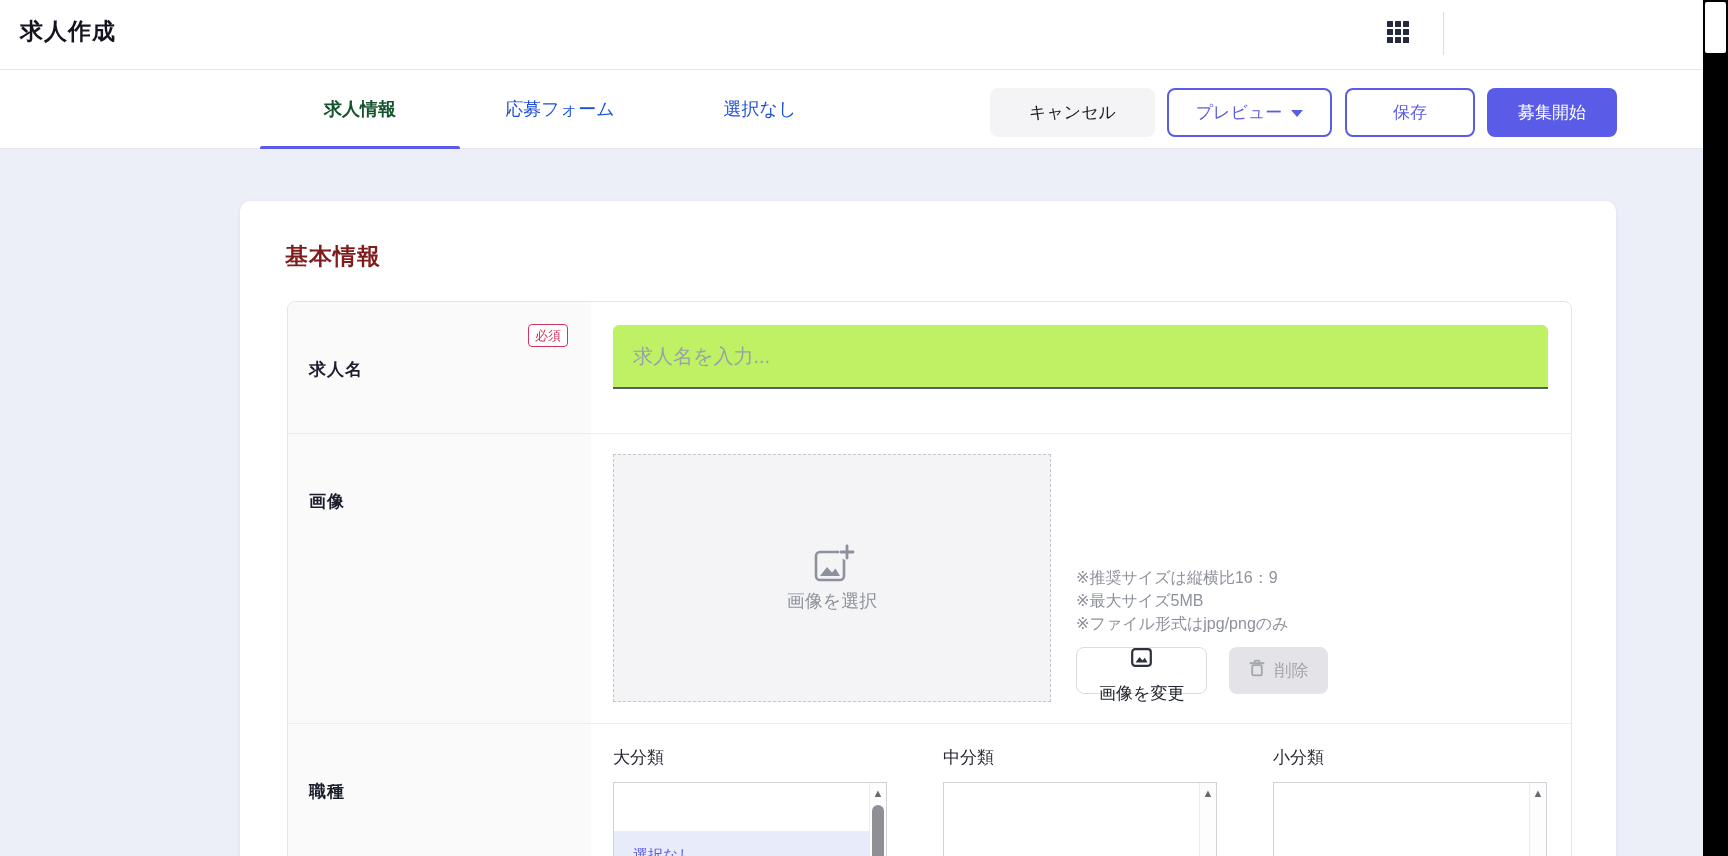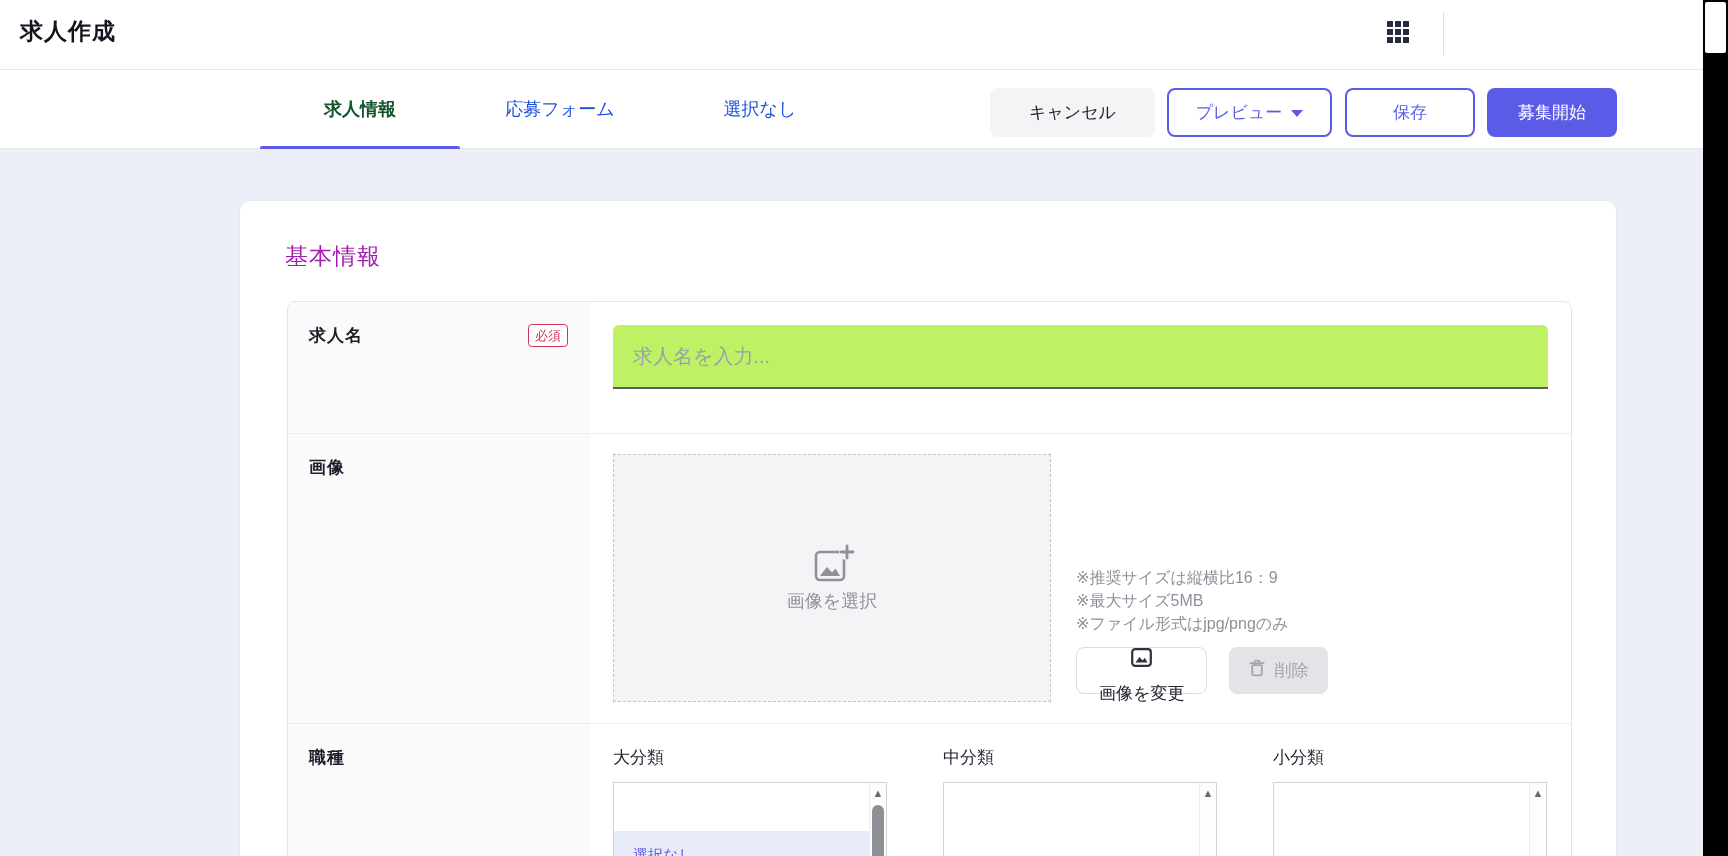--- a/index.html
+++ b/index.html
@@ -28,27 +28,27 @@
   .btn { position:absolute; top:18px; height:49px; display:flex; align-items:center; justify-content:center; gap:9px; border-radius:8px; font-size:17px; cursor:pointer; border:none; background:none; font-family:inherit; }
   .btn-cancel  { left:990px;  width:165px; background:#f4f4f6; color:#1b1b24; }
   .btn-preview { left:1167px; width:165px; background:#fff; border:2px solid #5a5ce8; color:#5a5ce8; }
   .btn-save    { left:1345px; width:130px; background:#fff; border:2px solid #5a5ce8; color:#5a5ce8; }
   .btn-publish { left:1487px; width:130px; background:#5a5ce8; color:#fff; }
   .caret-down { width:0; height:0; border-left:6px solid transparent; border-right:6px solid transparent; border-top:7px solid #5a5ce8; margin-top:2px; }
 
   
   .content { position:relative; height:707px; background:#edeff8; overflow:hidden; }
   .card { position:absolute; left:240px; top:52px; width:1376px; height:920px; background:#fff; border-radius:10px; box-shadow:0 1px 4px rgba(25,25,60,.08); }
-  .card-title { position:absolute; left:45px; top:40px; font-size:23px; font-weight:normal; color:#a21caf; letter-spacing:1px; }
+  .card-title { position:absolute; left:45px; top:40px; font-size:23px; font-weight:bold; color:#7f1d1d; letter-spacing:1px; }
 
   .form-box { position:absolute; left:47px; top:100px; width:1285px; border:1px solid #e4e4e9; border-radius:8px; background:#fff; overflow:hidden; }
   .form-row { display:flex; border-bottom:1px solid #ececf1; }
   .form-row:last-child { border-bottom:none; }
   .row-label { width:303px; min-width:303px; background:#fafafb; padding:22px 23px 0 21px; display:flex; justify-content:space-between; align-items:flex-start; }
-  .lbl { font-size:17px; font-weight:bold; color:#1b1d2b; letter-spacing:1px; }
+  .lbl { font-size:17px; font-weight:bold; color:#1b1d2b; letter-spacing:1px;margin-top:34px; }
   .badge-required { font-size:13px; color:#d1335b; border:1px solid #d1335b; border-radius:4px; padding:4px 6px; line-height:1; background:#fff; }
   .row-content { flex:1; padding:0 23px 0 22px; }
 
   
   .row-jobname { height:132px; }
   .row-jobname .row-content { padding-top:23px; }
   .text-input { width:100%; height:64px; background:#bef264; border:none; border-bottom:2px solid #585d6a; border-radius:6px 6px 0 0; font-size:20px; color:#22242e; padding:0 20px; font-family:inherit; }
   .text-input::placeholder { color:#9aa0ab; }
 
   

